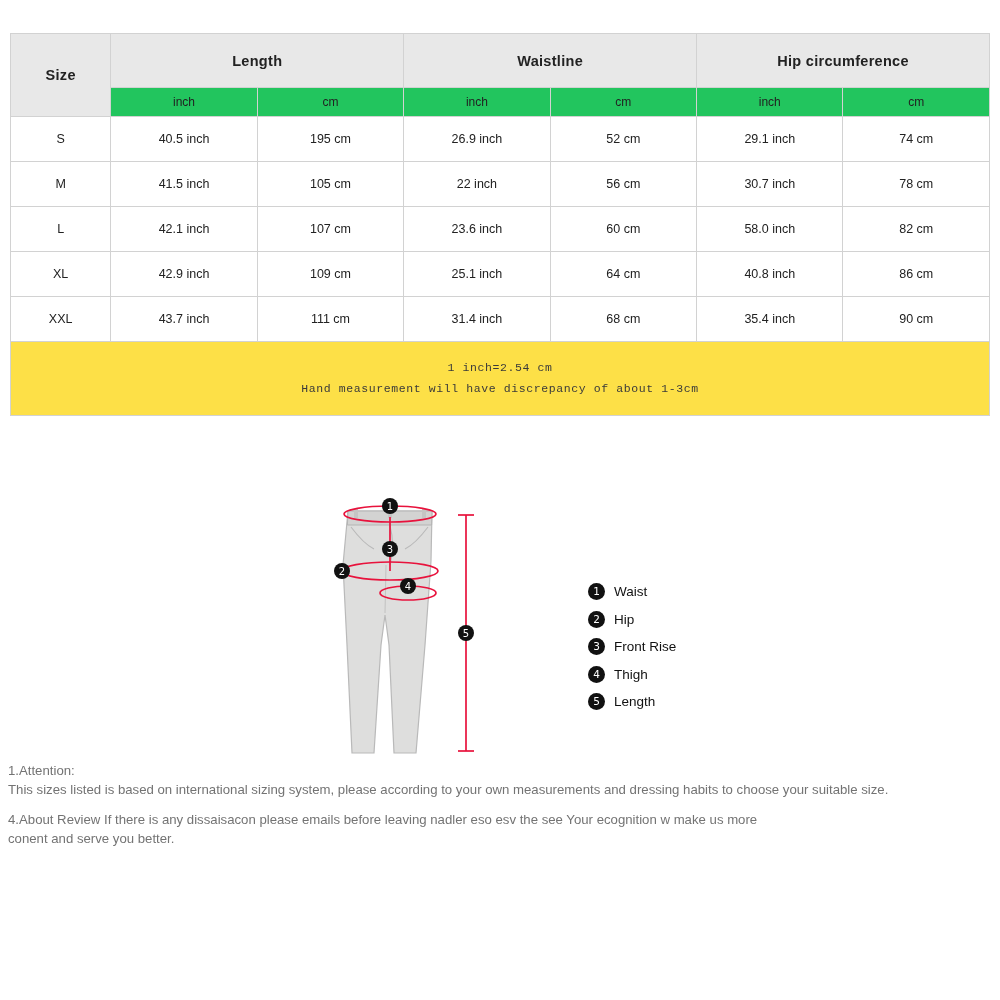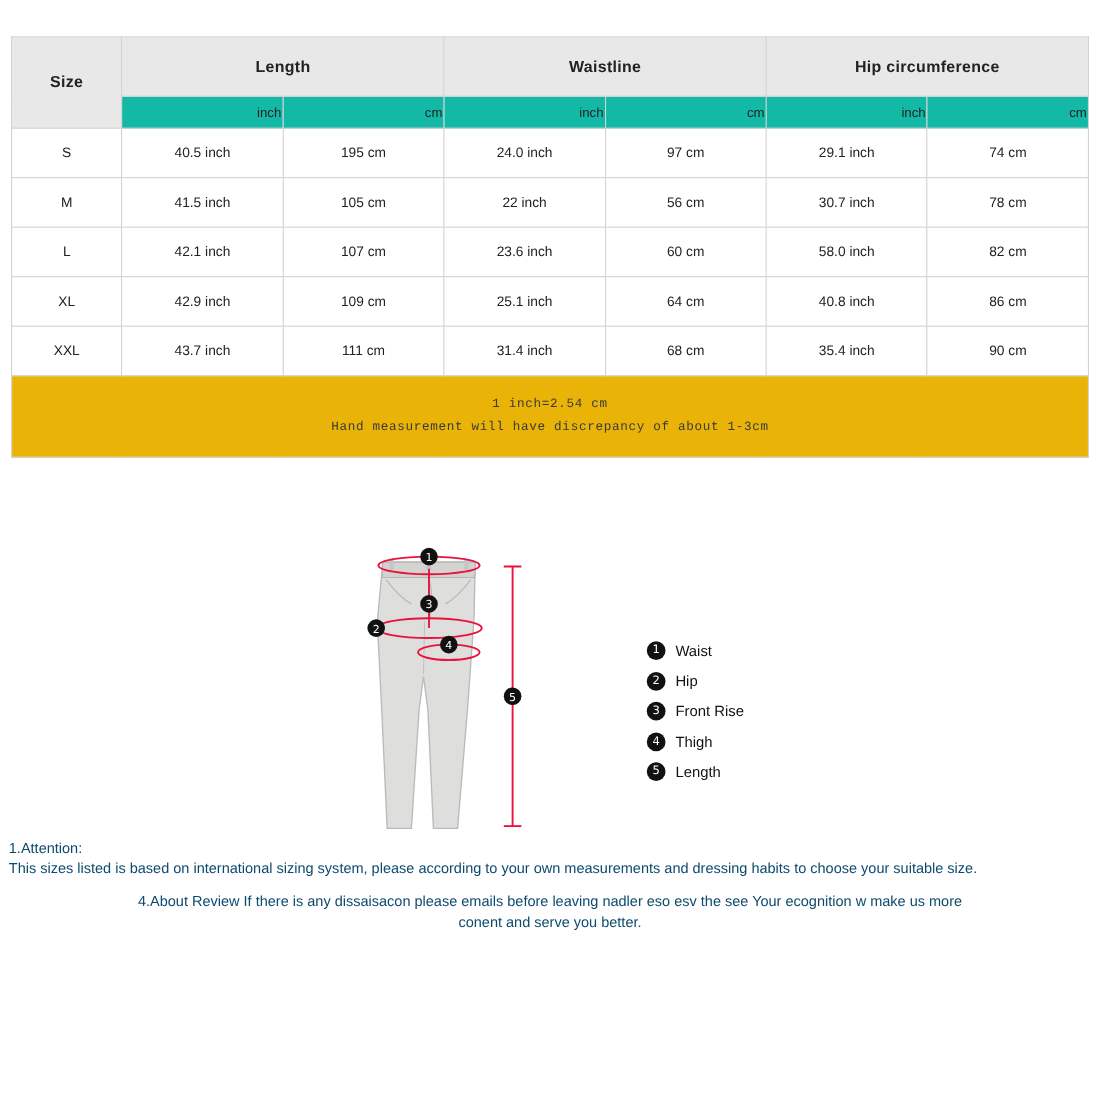--- a/index.html
+++ b/index.html
@@ -32,33 +32,32 @@
     color: #222;
   }
   thead tr.group-row th {
     background: #e8e8e8;
     height: 54px;
     font-size: 14.5px;
     font-weight: bold;
     letter-spacing: .3px;
   }
   thead tr.unit-row th {
-    background: #14b8a6;
+    background: #22c55e;
     height: 29px;
     font-size: 12px;
-    text-align: right;
   }
   tbody td {
     height: 45px;
     background: #ffffff;
   }
   td.size-cell { font-size: 12.5px; }
   tfoot td.note-cell {
     height: 74px;
-    background: #eab308;
+    background: #fde047;
     font-family: "Liberation Mono", monospace;
     font-size: 11.5px;
     line-height: 1.75;
     letter-spacing: .6px;
     color: #3a3a3a;
     vertical-align: middle;
   }
   .col-size  { width: 100px; }
   .col-num   { width: 146px; }
 
@@ -93,25 +92,25 @@
     font-family: "DejaVu Sans", sans-serif;
   }
 
   
   .notes {
     position: absolute;
     left: 8px; top: 762px;
     width: 984px;
     font-size: 13.2px;
     line-height: 1.42;
-    color: #0c4a6e;
+    color: #737373;
   }
   .notes p { margin: 0 0 0 0; }
   .note-block { margin-bottom: 12px; }
-  .note-block:last-child { margin-bottom: 0; text-align: center; }
+  .note-block:last-child { margin-bottom: 0; }
 </style>
 </head>
 <body>
 
 <div class="page">
 
   <div class="table-wrap">
     <table class="size-table">
       <colgroup>
         <col class="col-size">
@@ -136,22 +135,22 @@
           <th>cm</th>
           <th>inch</th>
           <th>cm</th>
         </tr>
       </thead>
       <tbody>
         <tr>
           <td class="size-cell">S</td>
           <td>40.5 inch</td>
           <td>195 cm</td>
-          <td>24.0 inch</td>
-          <td>97 cm</td>
+          <td>26.9 inch</td>
+          <td>52 cm</td>
           <td>29.1 inch</td>
           <td>74 cm</td>
         </tr>
         <tr>
           <td class="size-cell">M</td>
           <td>41.5 inch</td>
           <td>105 cm</td>
           <td>22 inch</td>
           <td>56 cm</td>
           <td>30.7 inch</td>

